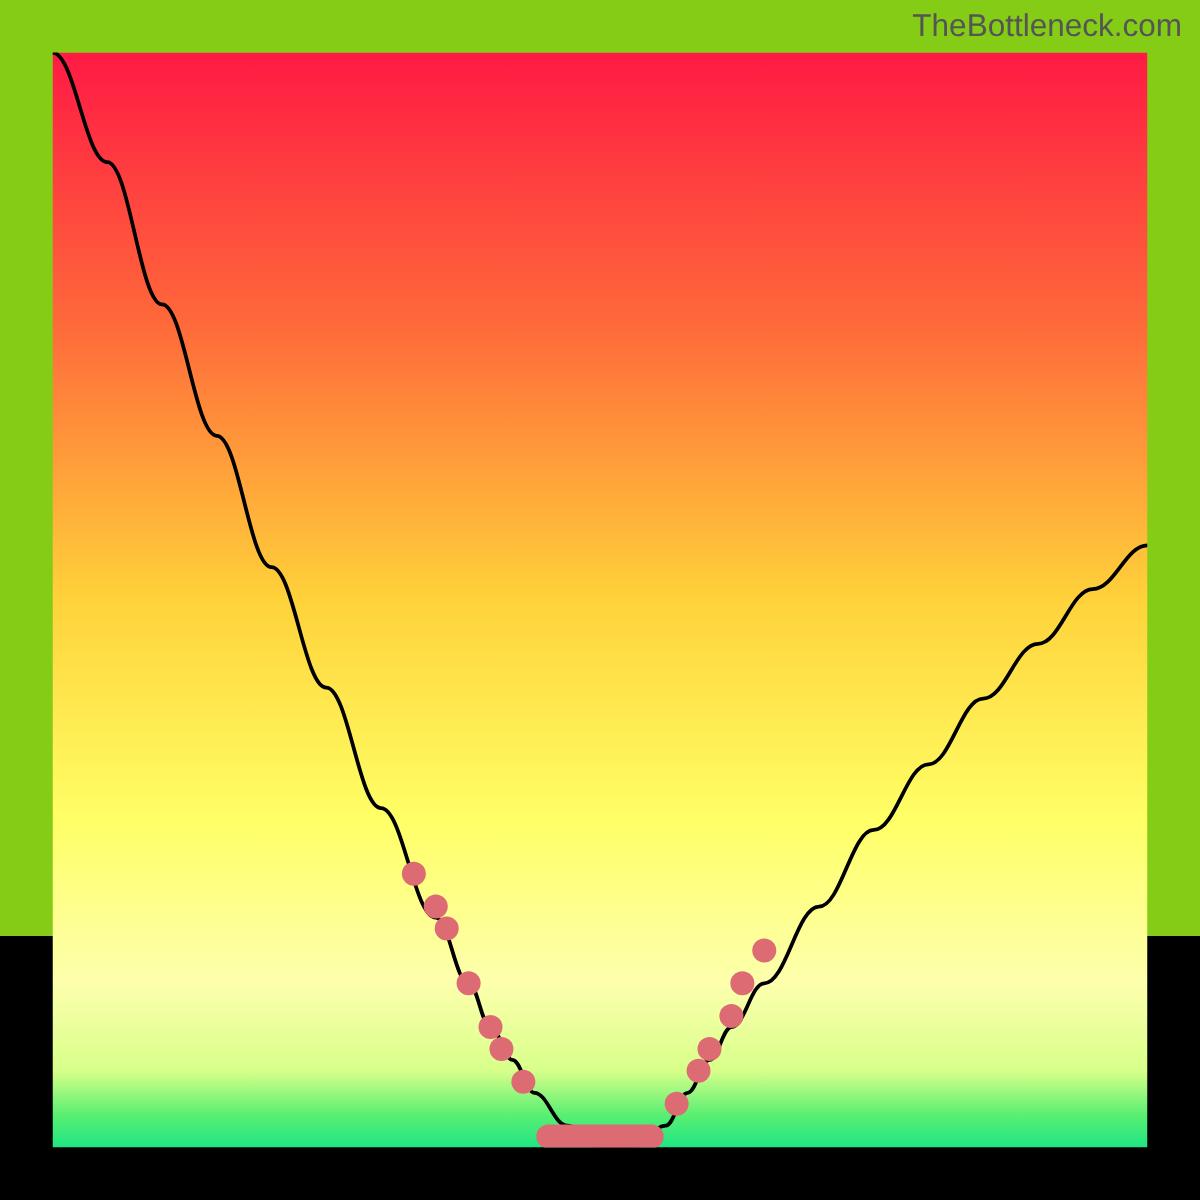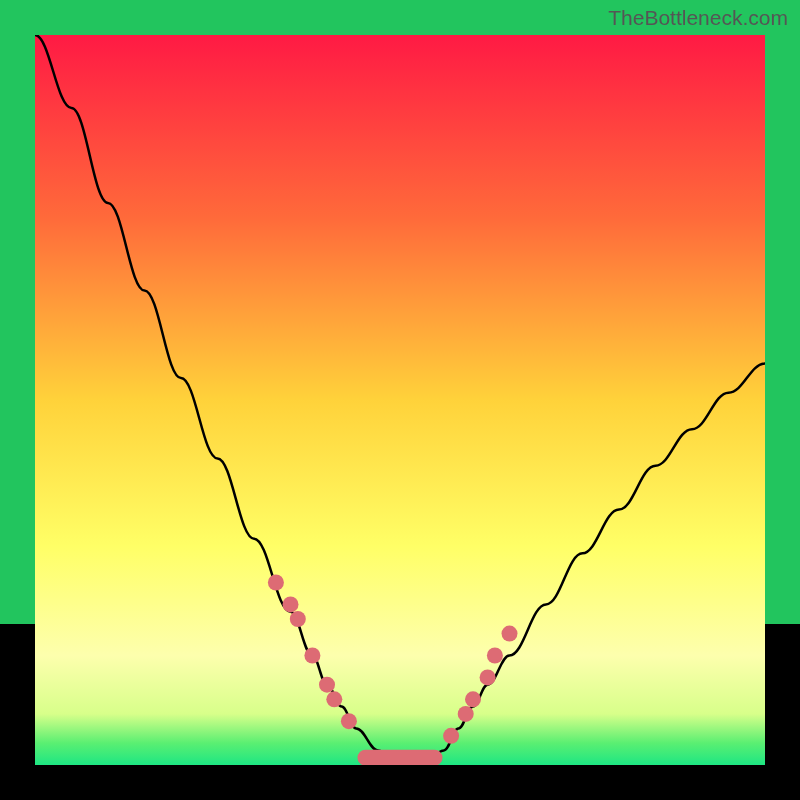--- a/index.html
+++ b/index.html
@@ -8,21 +8,21 @@
     background: #000;
     width: 800px;
     height: 800px;
     overflow: hidden;
     font-family: Arial, sans-serif;
   }
   .container {
     position: relative;
     width: 800px;
     height: 624px;
-    background: #22c55e;
+    background: #84cc16;
   }
   .watermark {
     position: absolute;
     top: 6px;
     right: 12px;
     color: #555;
     font-size: 21px;
     font-weight: 500;
     z-index: 10;
   }

